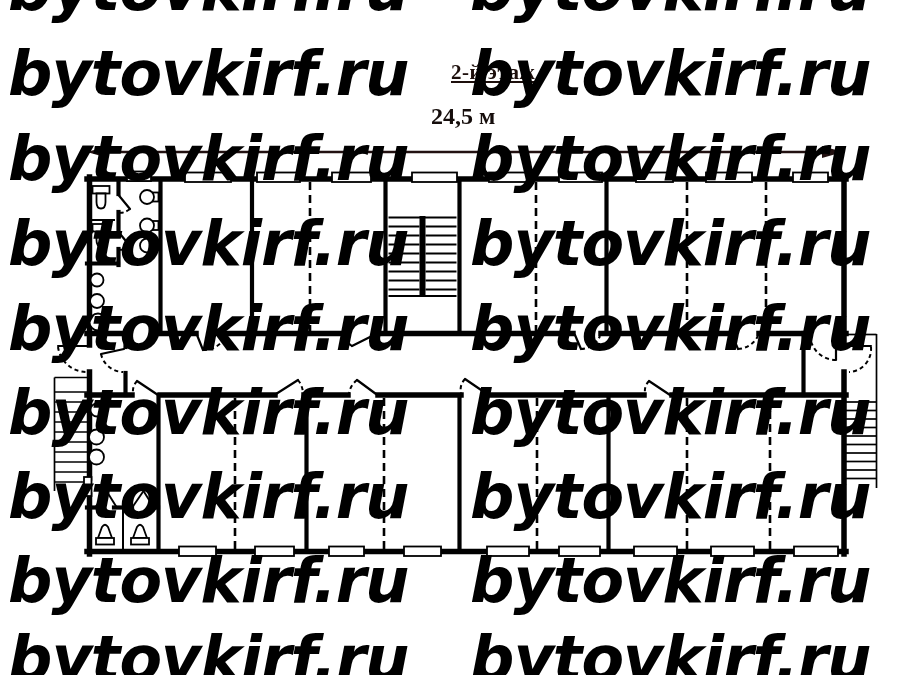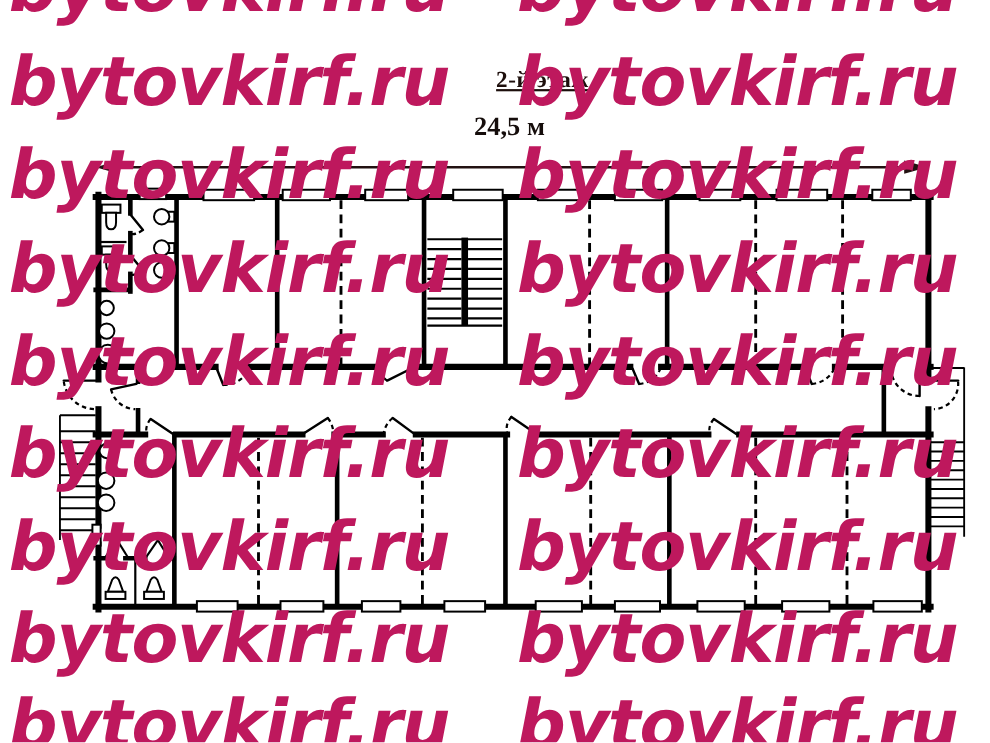--- a/index.html
+++ b/index.html
@@ -7,21 +7,21 @@
          font-family:"Liberation Serif",serif;}
   .plan-svg{position:absolute;left:0;top:0;z-index:1;}
   .floor-title{position:absolute;left:451px;top:60px;z-index:1;
     font:bold 21px "Liberation Serif",serif;color:#1d0f0c;
     text-decoration:underline;letter-spacing:.5px;white-space:nowrap;}
   .dim-label{position:absolute;left:399px;top:103px;z-index:1;
     font:bold 24px "Liberation Serif",serif;color:#150d0b;white-space:nowrap;margin-left:32px;}
   .wm-layer{position:absolute;left:0;top:0;width:900px;height:675px;z-index:2;
     pointer-events:none;}
   .wm{position:absolute;font:italic 700 62px "DejaVu Sans",sans-serif;
-    letter-spacing:-1px;line-height:1;color:#be185d;white-space:nowrap;
+    letter-spacing:-1px;line-height:1;color:#000000;white-space:nowrap;
     mix-blend-mode:multiply;}
   
   .w{stroke:#000;stroke-width:5.5;stroke-linecap:square;}
   .i{stroke:#000;stroke-width:4.2;stroke-linecap:square;}
   .d{stroke:#000;stroke-width:2.6;stroke-dasharray:8 5;}
   .t{stroke:#000;stroke-width:2;}
   .f{stroke:#000;stroke-width:1.8;fill:#fff;}
   .leaf{stroke:#000;stroke-width:2.2;stroke-linecap:round;fill:none;}
   .arc{stroke:#000;stroke-width:2;stroke-dasharray:4 3.2;fill:none;}
   .win{fill:#fff;stroke:#000;stroke-width:1.8;}

